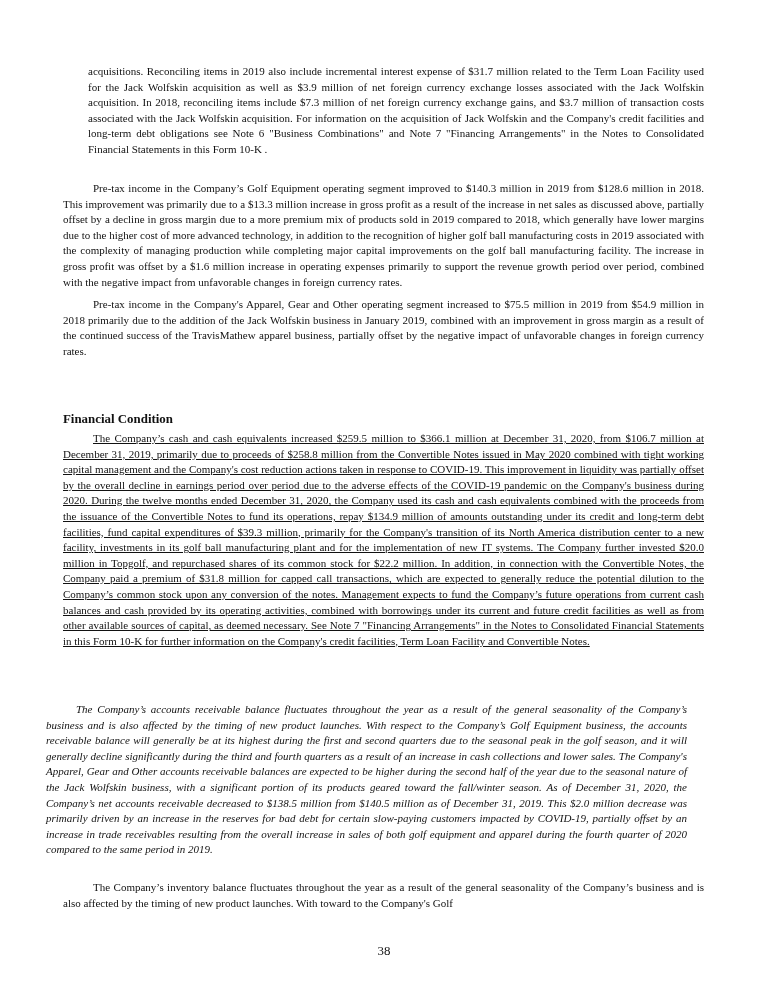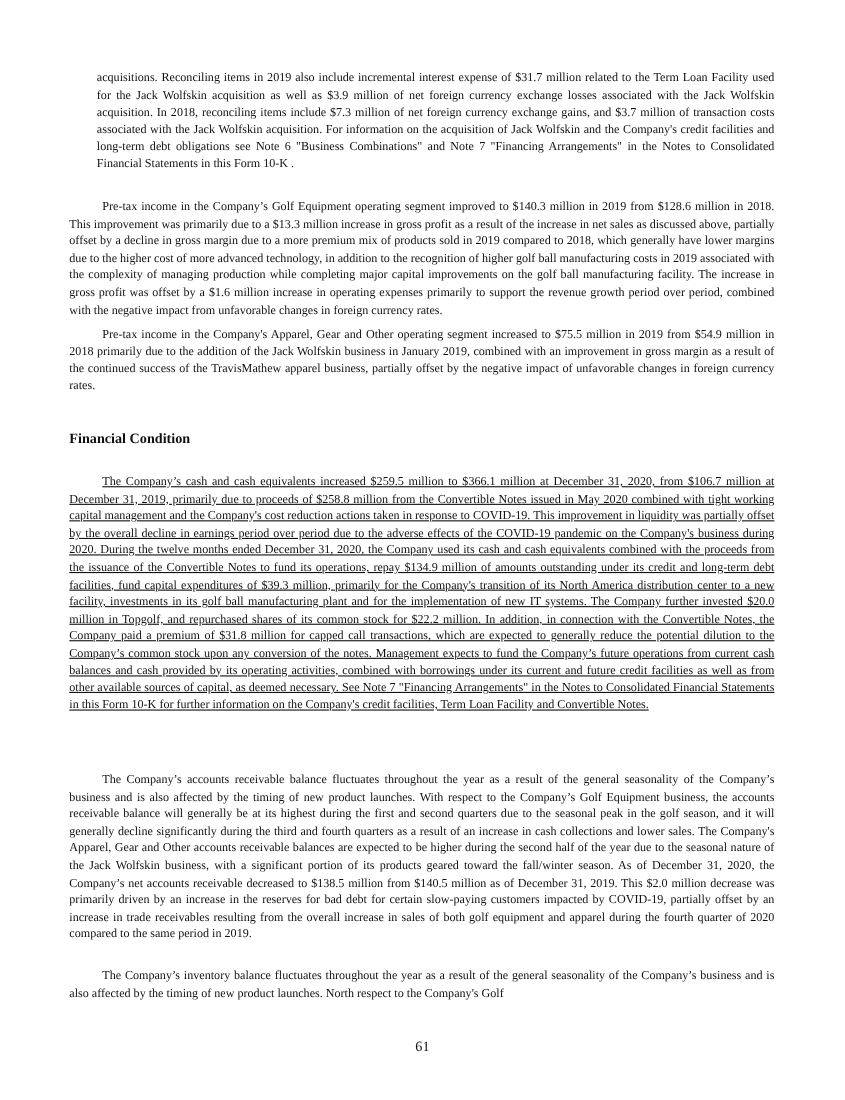--- a/index.html
+++ b/index.html
@@ -31,28 +31,28 @@
     }
     .para.indent {
       text-indent: 30px;
     }
     #p1 { left: 88px; width: 616px; top: 64px; }
     #p2 { left: 63px; width: 641px; top: 181px; font-family: Liberation Serif, serif; }
     #p3 { left: 63px; width: 641px; top: 297px; }
     #h1 {
       position: absolute;
       left: 63px;
-      top: 392px;
+      top: 412px;
       font-size: 12.9px;
       font-weight: bold;
       margin: 0;
       line-height: 15.6px;
     }
     #p4 { left: 63px; width: 641px; top: 431px; text-decoration: underline; }
-    #p5 { left: 63px; width: 641px; top: 702px; }
+    #p5 { left: 46px; width: 641px; top: 702px; font-style: italic; }
     #p6 { left: 63px; width: 641px; top: 880px; }
     #pagenum {
       position: absolute;
       left: 0;
       width: 768px;
       top: 944px;
       text-align: center;
       font-size: 12.9px;
       line-height: 15.6px;
     }
@@ -60,15 +60,15 @@
 </head>
 <body>
 
 <div class="page">
   <p id="p1" class="para">acquisitions. Reconciling items in 2019 also include incremental interest expense of $31.7 million related to the Term Loan Facility used for the Jack Wolfskin acquisition as well as $3.9 million of net foreign currency exchange losses associated with the Jack Wolfskin acquisition. In 2018, reconciling items include $7.3 million of net foreign currency exchange gains, and $3.7 million of transaction costs associated with the Jack Wolfskin acquisition. For information on the acquisition of Jack Wolfskin and the Company's credit facilities and long-term debt obligations see Note 6 "Business Combinations" and Note 7 "Financing Arrangements" in the Notes to Consolidated Financial Statements in this Form 10-K .</p>
   <p id="p2" class="para indent">Pre-tax income in the Company’s Golf Equipment operating segment improved to $140.3 million in 2019 from $128.6 million in 2018. This improvement was primarily due to a $13.3 million increase in gross profit as a result of the increase in net sales as discussed above, partially offset by a decline in gross margin due to a more premium mix of products sold in 2019 compared to 2018, which generally have lower margins due to the higher cost of more advanced technology, in addition to the recognition of higher golf ball manufacturing costs in 2019 associated with the complexity of managing production while completing major capital improvements on the golf ball manufacturing facility. The increase in gross profit was offset by a $1.6 million increase in operating expenses primarily to support the revenue growth period over period, combined with the negative impact from unfavorable changes in foreign currency rates.</p>
   <p id="p3" class="para indent">Pre-tax income in the Company's Apparel, Gear and Other operating segment increased to $75.5 million in 2019 from $54.9 million in 2018 primarily due to the addition of the Jack Wolfskin business in January 2019, combined with an improvement in gross margin as a result of the continued success of the TravisMathew apparel business, partially offset by the negative impact of unfavorable changes in foreign currency rates.</p>
   <h3 id="h1">Financial Condition</h3>
   <p id="p4" class="para indent">The Company’s cash and cash equivalents increased $259.5 million to $366.1 million at December 31, 2020, from $106.7 million at December 31, 2019, primarily due to proceeds of $258.8 million from the Convertible Notes issued in May 2020 combined with tight working capital management and the Company's cost reduction actions taken in response to COVID-19. This improvement in liquidity was partially offset by the overall decline in earnings period over period due to the adverse effects of the COVID-19 pandemic on the Company's business during 2020. During the twelve months ended December 31, 2020, the Company used its cash and cash equivalents combined with the proceeds from the issuance of the Convertible Notes to fund its operations, repay $134.9 million of amounts outstanding under its credit and long-term debt facilities, fund capital expenditures of $39.3 million, primarily for the Company's transition of its North America distribution center to a new facility, investments in its golf ball manufacturing plant and for the implementation of new IT systems. The Company further invested $20.0 million in Topgolf, and repurchased shares of its common stock for $22.2 million. In addition, in connection with the Convertible Notes, the Company paid a premium of $31.8 million for capped call transactions, which are expected to generally reduce the potential dilution to the Company’s common stock upon any conversion of the notes. Management expects to fund the Company’s future operations from current cash balances and cash provided by its operating activities, combined with borrowings under its current and future credit facilities as well as from other available sources of capital, as deemed necessary. See Note 7 "Financing Arrangements" in the Notes to Consolidated Financial Statements in this Form 10-K for further information on the Company's credit facilities, Term Loan Facility and Convertible Notes.</p>
   <p id="p5" class="para indent">The Company’s accounts receivable balance fluctuates throughout the year as a result of the general seasonality of the Company’s business and is also affected by the timing of new product launches. With respect to the Company’s Golf Equipment business, the accounts receivable balance will generally be at its highest during the first and second quarters due to the seasonal peak in the golf season, and it will generally decline significantly during the third and fourth quarters as a result of an increase in cash collections and lower sales. The Company's Apparel, Gear and Other accounts receivable balances are expected to be higher during the second half of the year due to the seasonal nature of the Jack Wolfskin business, with a significant portion of its products geared toward the fall/winter season. As of December 31, 2020, the Company’s net accounts receivable decreased to $138.5 million from $140.5 million as of December 31, 2019. This $2.0 million decrease was primarily driven by an increase in the reserves for bad debt for certain slow-paying customers impacted by COVID-19, partially offset by an increase in trade receivables resulting from the overall increase in sales of both golf equipment and apparel during the fourth quarter of 2020 compared to the same period in 2019.</p>
-  <p id="p6" class="para indent">The Company’s inventory balance fluctuates throughout the year as a result of the general seasonality of the Company’s business and is also affected by the timing of new product launches. North respect to the Company's Golf</p>
-  <div id="pagenum">61</div>
+  <p id="p6" class="para indent">The Company’s inventory balance fluctuates throughout the year as a result of the general seasonality of the Company’s business and is also affected by the timing of new product launches. With toward to the Company's Golf</p>
+  <div id="pagenum">38</div>
 </div>
 
 </body></html>

